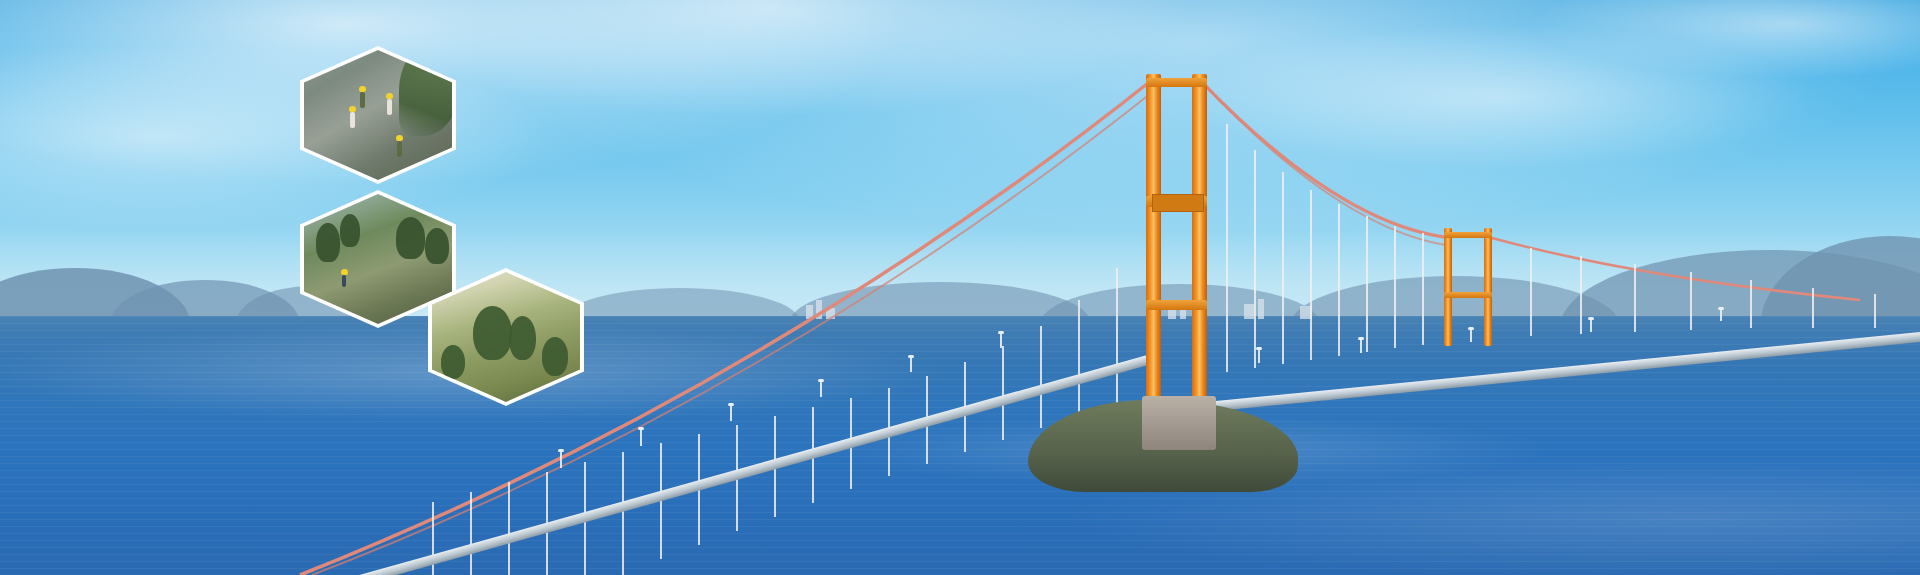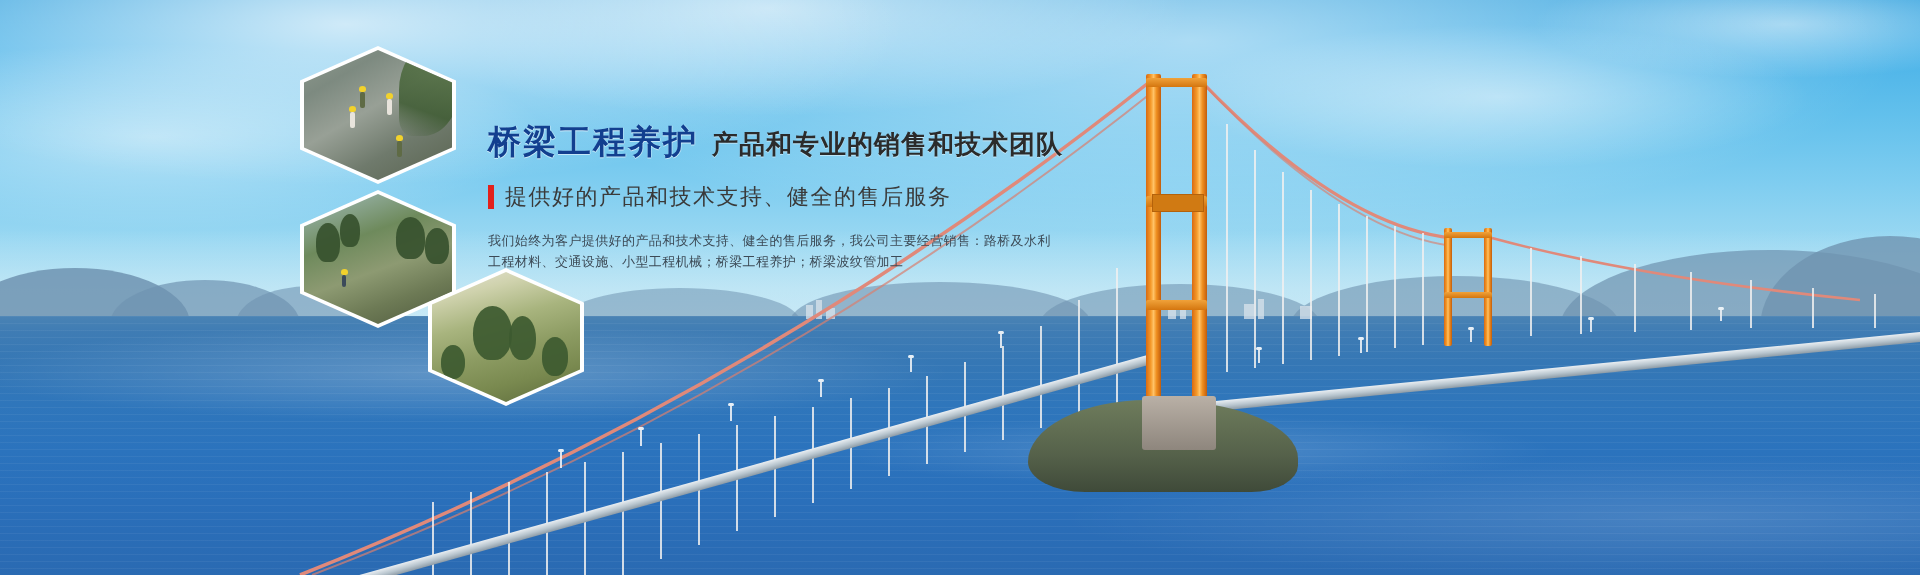--- a/index.html
+++ b/index.html
@@ -322,32 +322,14 @@
     <div class="hex-inner">
       <div class="hex-ph ph-bush">
         <div class="tree" style="position:absolute;left:28%;top:26%;width:26%;height:42%;"></div>
         <div class="tree" style="position:absolute;left:52%;top:34%;width:18%;height:34%;"></div>
         <div class="tree" style="position:absolute;left:6%;top:56%;width:16%;height:26%;"></div>
         <div class="tree" style="position:absolute;left:74%;top:50%;width:18%;height:30%;"></div>
       </div>
     </div>
   </div>
 
-  <div class="copy">
-
-    <div class="headline">
-      <span class="h-main">桥梁工程养护</span>
-      <span class="h-sub">产品和专业的销售和技术团队</span>
-    </div>
-
-    <div class="sub-row">
-      <span class="redbar"></span>
-      <span class="sub-text">提供好的产品和技术支持、健全的售后服务</span>
-    </div>
-
-    <div class="body">
-      <div class="ln">我们始终为客户提供好的产品和技术支持、健全的售后服务，我公司主要经营销售：路桥及水利</div>
-      <div class="ln">工程材料、交通设施、小型工程机械；桥梁工程养护；桥梁波纹管加工</div>
-    </div>
-
-  </div>
 
 </div>
 
 </body></html>

